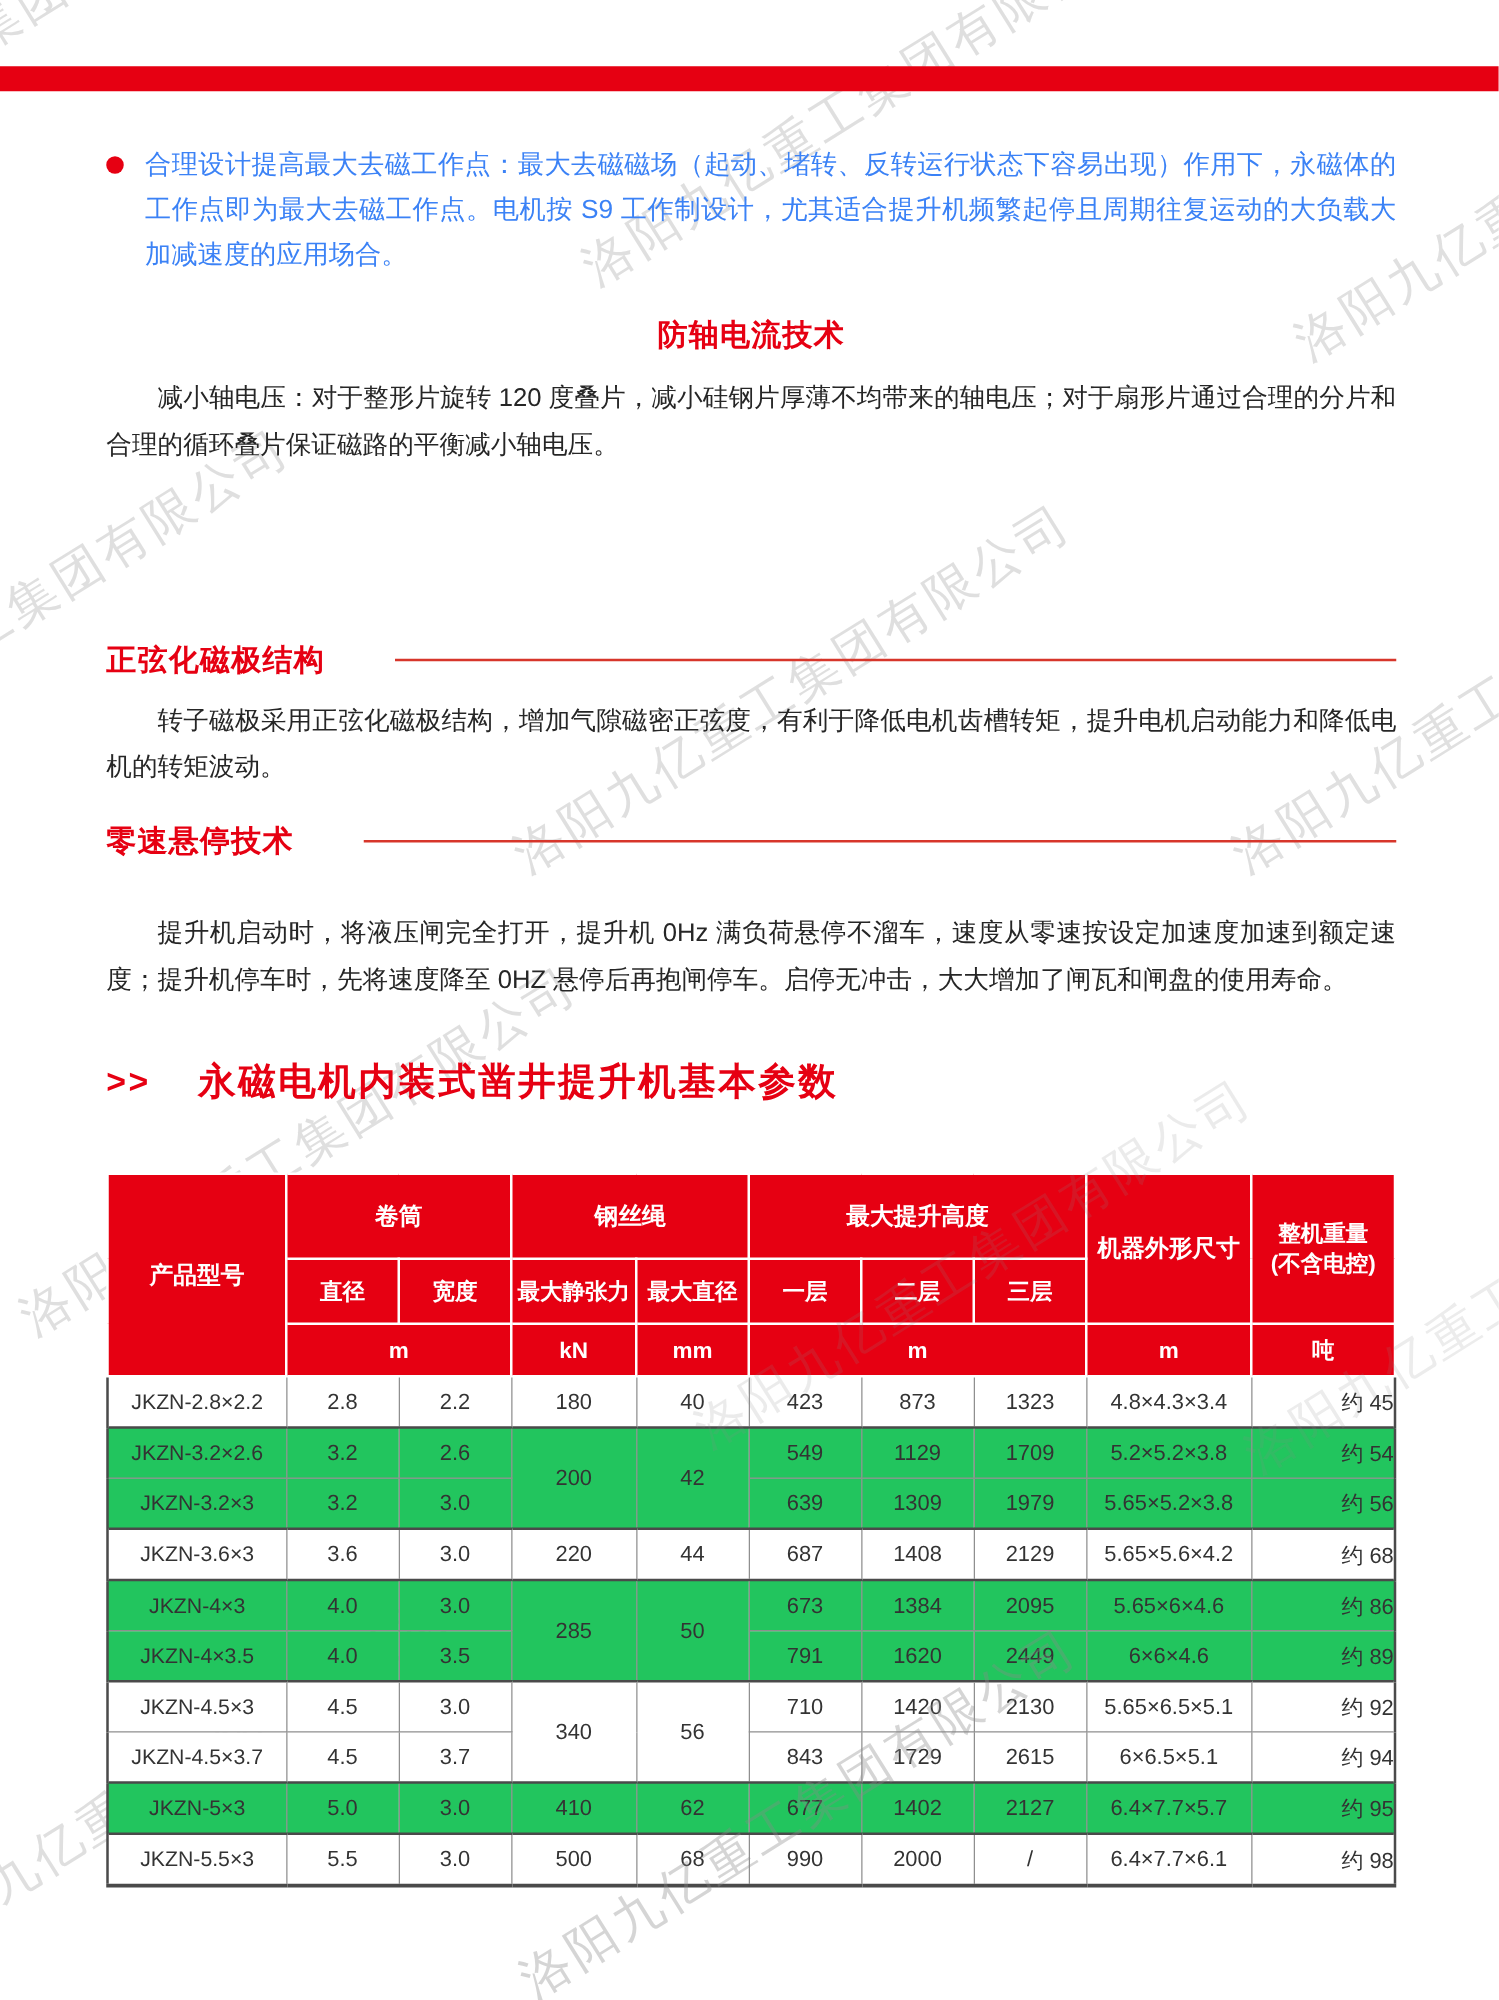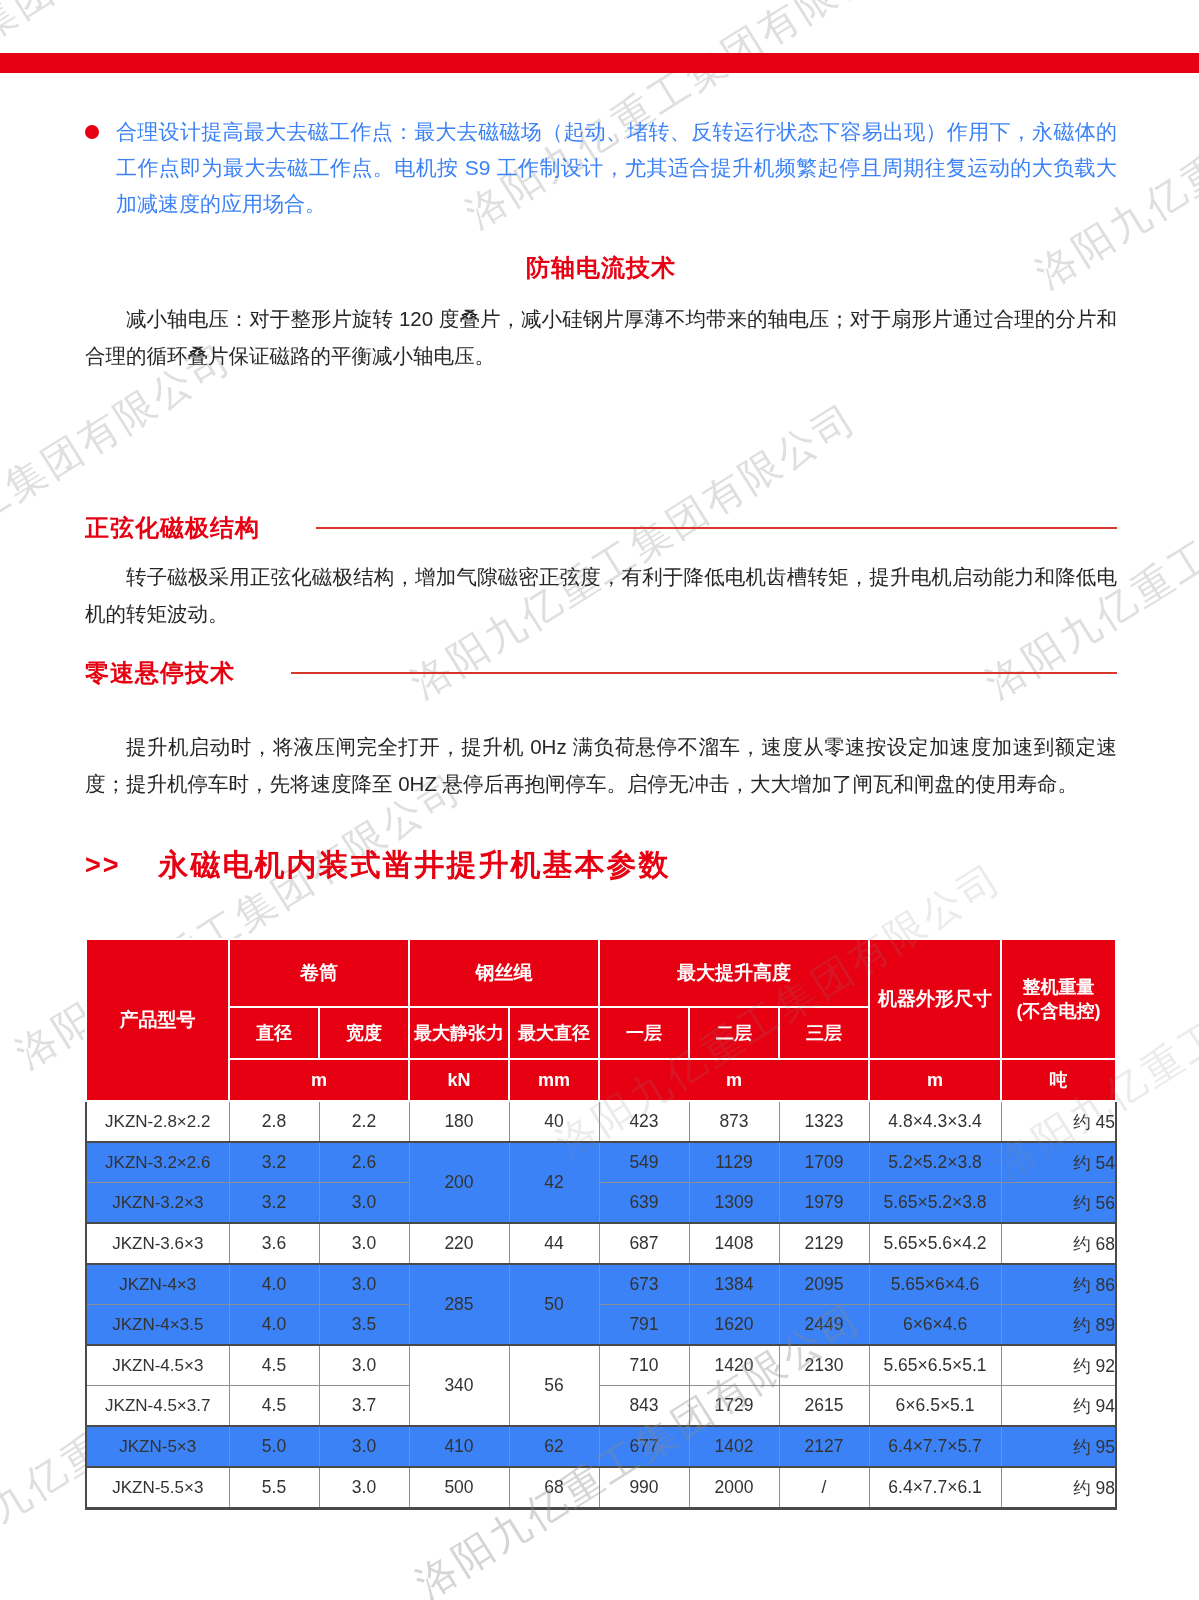--- a/index.html
+++ b/index.html
@@ -41,21 +41,21 @@
   }
   .hA th{height:66px;font-size:19px;}
   .hB th{height:50px;font-size:18px;}
   .hC th{height:40px;font-size:18px;}
   th.span2{font-size:19px;}
   .w2{display:block;line-height:24px;font-size:18px;}
   .params-table tbody td{
     background:#ffffff;border:1px solid #8f8f8f;height:39px;
     text-align:center;vertical-align:middle;color:#333333;font-size:17.5px;padding:0;
   }
-  .params-table tbody tr.gray td{background:#3b82f6;}
+  .params-table tbody tr.gray td{background:#22c55e;}
   .params-table tbody tr.gstart td{border-top:2px solid #4a4a4a;}
   .params-table tbody td:first-child{border-left:2px solid #4a4a4a;font-size:17px;text-align:center;}
   .params-table tbody td:last-child{border-right:2px solid #4a4a4a;text-align:right;}
   .params-table tbody tr:last-child td{border-bottom:3px solid #4a4a4a;}
 </style>
 </head>
 <body>
 
 <span class="wm" style="left:-240px;top:140px;">洛阳九亿重工集团有限公司</span>
 <span class="wm" style="left:470px;top:190px;">洛阳九亿重工集团有限公司</span>

